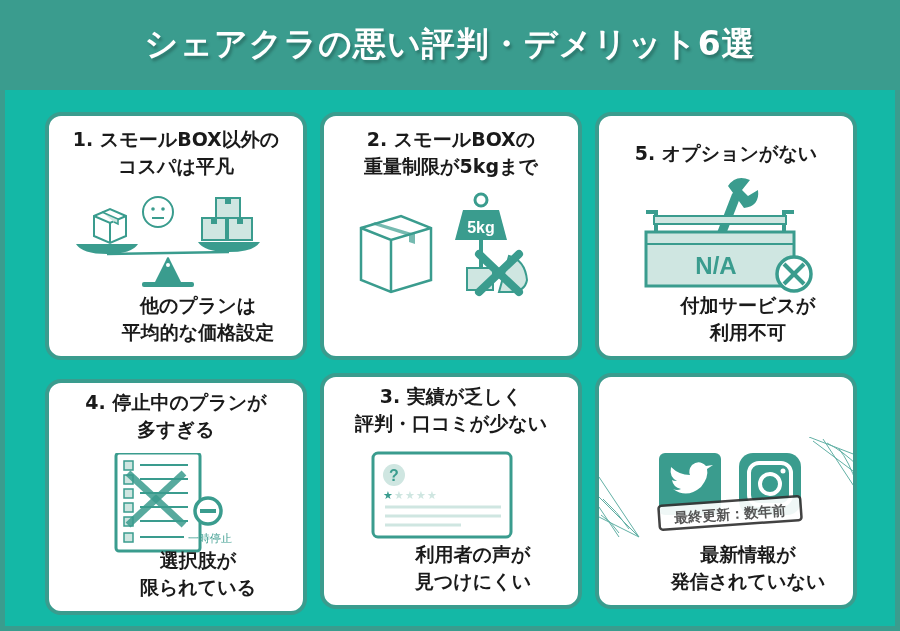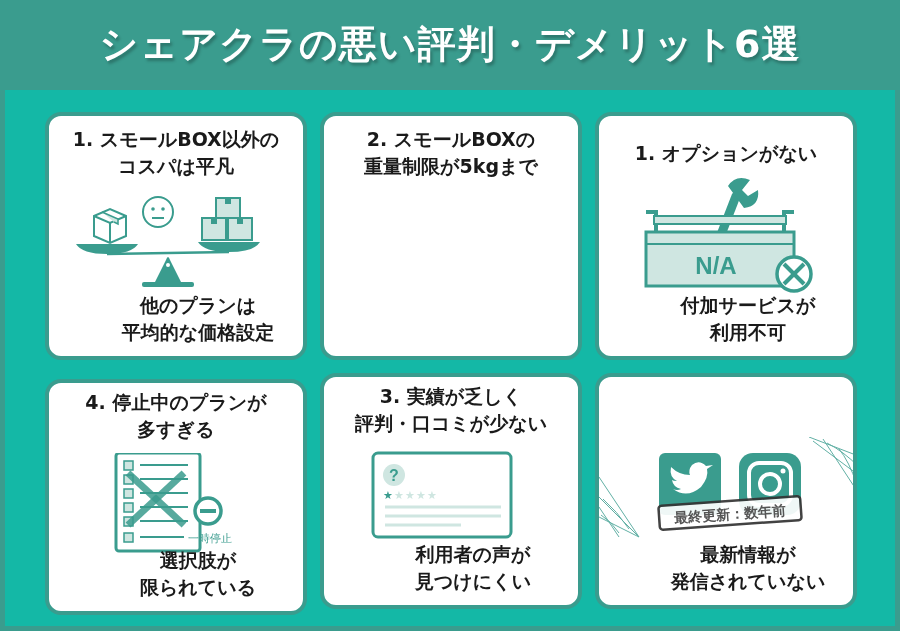--- a/index.html
+++ b/index.html
@@ -7,21 +7,21 @@
   body {
     background: #3a9c8e;
     font-family: "DejaVu Sans", "Liberation Sans", sans-serif;
     position: relative;
   }
   .title-bar {
     position: absolute; left: 0; top: 0; width: 900px; height: 88px;
     display: flex; align-items: center; justify-content: center;
   }
   .title {
-    color: #ffffff; font-size: 38px; font-weight: bold; letter-spacing: 1px;
+    color: #ffffff; font-size: 33px; font-weight: bold; letter-spacing: 1px;
     text-shadow: 2px 3px 3px rgba(0,0,0,0.25);
   }
   .panel {
     position: absolute; left: 5px; top: 90px; width: 890px; height: 536px;
     background: #14b8a6;
   }
   .card {
     position: absolute; width: 262px;
     background: #ffffff;
     border: 4px solid #3a9c8e; border-radius: 16px;
@@ -87,24 +87,45 @@
         <rect x="76" y="88" width="52" height="5" rx="2" fill="#3a9c8e"></rect>
       </svg>
     </div>
     <div class="card-caption">他のプランは
 平均的な価格設定</div>
   </div>
 
   <div class="card" style="left:315px; top:22px; height:248px;">
     <div class="card-title">2. スモールBOXの
 重量制限が5kgまで</div>
+    <div class="illus" style="top:72px;">
+      <svg width="220" height="110" viewBox="0 0 220 110">
+
+        <g stroke="#3a9c8e" stroke-width="2.5" fill="#ffffff">
+          <path d="M20 40 L60 28 L90 40 L90 92 L50 104 L20 92 Z"></path>
+          <path d="M20 40 L50 52 L90 40 M50 52 L50 104"></path>
+        </g>
+        <path d="M34 34 L74 46 L74 56 L68 54 L68 48 L30 36 Z" fill="#3a9c8e" opacity="0.7"></path>
+
+        <circle cx="140" cy="12" r="6" fill="none" stroke="#3a9c8e" stroke-width="3"></circle>
+        <path d="M122 22 L158 22 L166 52 L114 52 Z" fill="#3a9c8e"></path>
+        <text x="140" y="45" text-anchor="middle" font-family="Liberation Sans, sans-serif" font-weight="bold" font-size="16" fill="#ffffff">5kg</text>
+        <line x1="140" y1="52" x2="140" y2="90" stroke="#3a9c8e" stroke-width="4"></line>
+
+        <rect x="126" y="80" width="26" height="22" fill="#cfe6e1" stroke="#3a9c8e" stroke-width="2"></rect>
+        <path d="M168 68 Q184 72 186 92 Q184 104 168 104 L158 104 Z" fill="#cfe6e1" stroke="#3a9c8e" stroke-width="2"></path>
+
+        <line x1="138" y1="66" x2="178" y2="104" stroke="#3a9c8e" stroke-width="8" stroke-linecap="round"></line>
+        <line x1="178" y1="66" x2="138" y2="104" stroke="#3a9c8e" stroke-width="8" stroke-linecap="round"></line>
+      </svg>
+    </div>
   </div>
 
   <div class="card" style="left:590px; top:22px; height:248px;">
-    <div class="card-title" style="margin-top:24px;">1. オプションがない</div>
+    <div class="card-title" style="margin-top:24px;">5. オプションがない</div>
     <div class="illus" style="top:58px;">
       <svg width="220" height="120" viewBox="0 0 220 120">
 
         <path d="M96 84 L120 22" stroke="#3a9c8e" stroke-width="9" stroke-linecap="round"></path>
         <path d="M112 12 Q120 0 134 6 L126 16 L132 22 L142 16 Q144 32 128 34 Z" fill="#3a9c8e"></path>
 
         <path d="M30 38 L40 38 L40 58 M178 38 L168 38 L168 58" stroke="#3a9c8e" stroke-width="4" fill="none"></path>
         <rect x="38" y="42" width="132" height="8" fill="#cfe6e1" stroke="#3a9c8e" stroke-width="2"></rect>
         <rect x="30" y="58" width="148" height="54" fill="#cfe6e1" stroke="#3a9c8e" stroke-width="3"></rect>
         <line x1="30" y1="70" x2="178" y2="70" stroke="#3a9c8e" stroke-width="2"></line>

